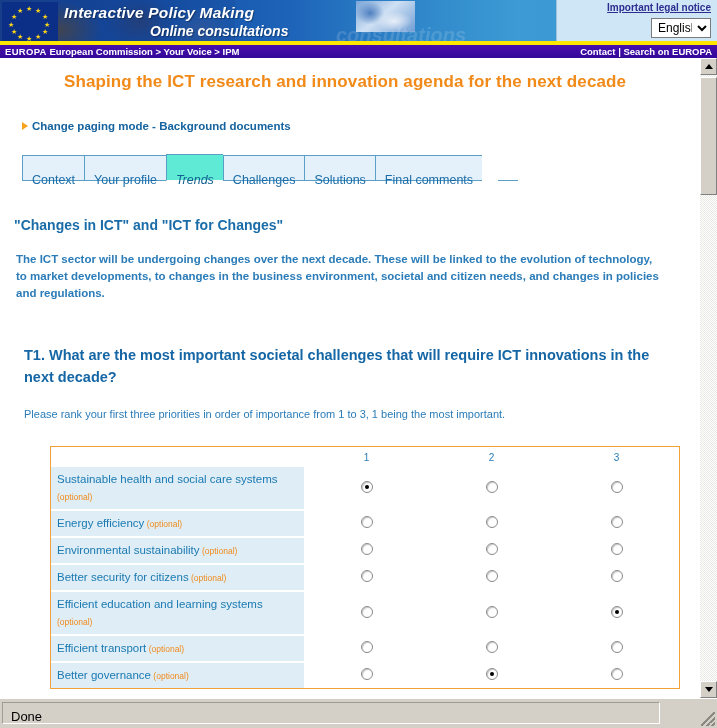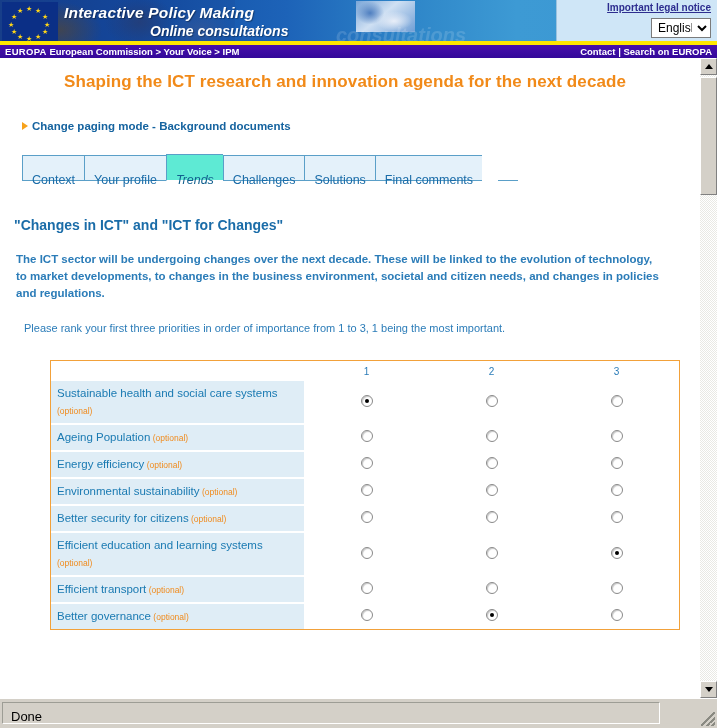--- a/index.html
+++ b/index.html
@@ -478,46 +478,41 @@
         <div class="tab active">Trends</div>
         <div class="tab">Challenges</div>
         <div class="tab">Solutions</div>
         <div class="tab">Final comments</div>
         <div class="tab-underline"></div>
       </div>
 
       <div class="sect-title">"Changes in ICT" and "ICT for Changes"</div>
       <div class="sect-body">The ICT sector will be undergoing changes over the next decade. These will be linked to the evolution of technology, to market developments, to changes in the business environment, societal and citizen needs, and changes in policies and regulations.</div>
 
+      <div class="q-title">T1. What are the most important societal challenges that will require ICT innovations in the next decade?</div>
       <div class="q-help">Please rank your first three priorities in order of importance from 1 to 3, 1 being the most important.</div>
 
       <div class="matrix-wrap">
         <table class="matrix">
           <thead>
             <tr>
               <th class="lbl-col"></th>
               <th>1</th>
               <th>2</th>
               <th>3</th>
             </tr>
           </thead>
           <tbody id="matrix-body">
               <tr>
                 <td class="lbl"><span>Sustainable health and social care systems</span><span class="opt"> (optional)</span></td>
                 <td class="radio"><span class="radio-dot on"></span></td>
                 <td class="radio"><span class="radio-dot"></span></td>
                 <td class="radio"><span class="radio-dot"></span></td>
               </tr>
               <tr>
-                <td class="lbl"><span>Ageing Population</span><span class="opt"> (optional)</span></td>
-                <td class="radio"><span class="radio-dot"></span></td>
-                <td class="radio"><span class="radio-dot"></span></td>
-                <td class="radio"><span class="radio-dot"></span></td>
-              </tr>
-              <tr>
                 <td class="lbl"><span>Energy efficiency</span><span class="opt"> (optional)</span></td>
                 <td class="radio"><span class="radio-dot"></span></td>
                 <td class="radio"><span class="radio-dot"></span></td>
                 <td class="radio"><span class="radio-dot"></span></td>
               </tr>
               <tr>
                 <td class="lbl"><span>Environmental sustainability</span><span class="opt"> (optional)</span></td>
                 <td class="radio"><span class="radio-dot"></span></td>
                 <td class="radio"><span class="radio-dot"></span></td>
                 <td class="radio"><span class="radio-dot"></span></td>

